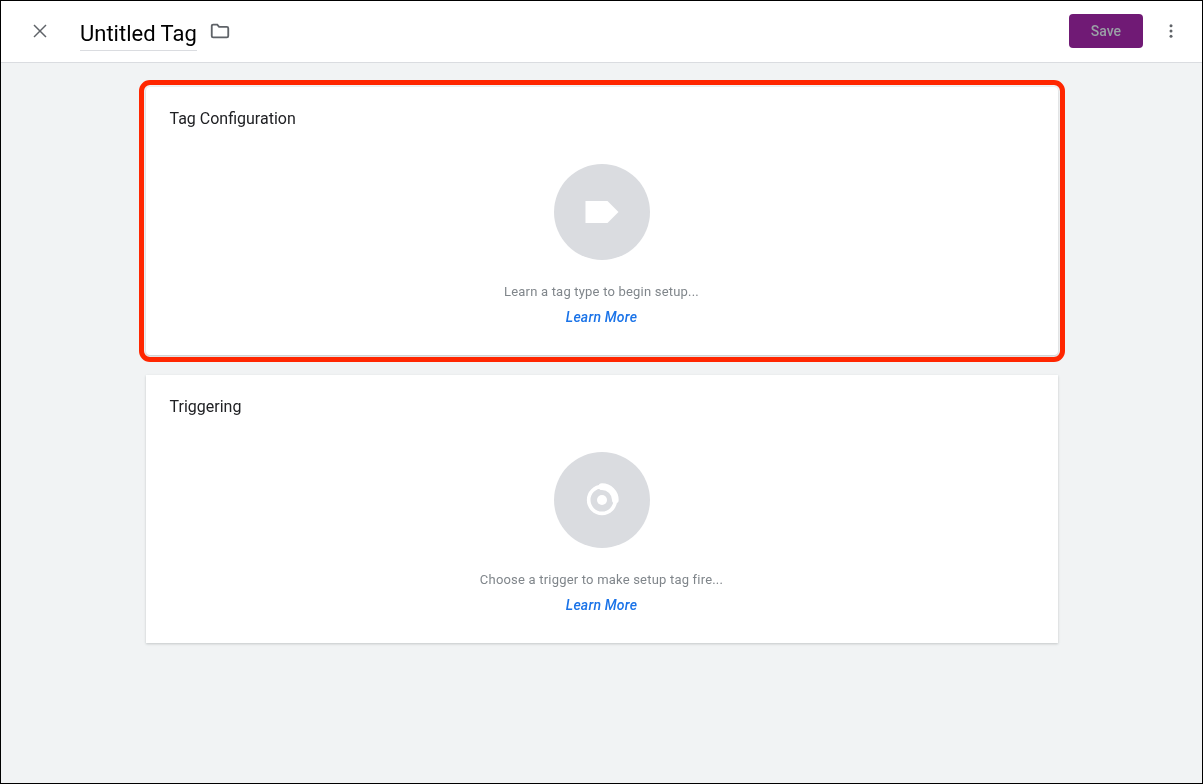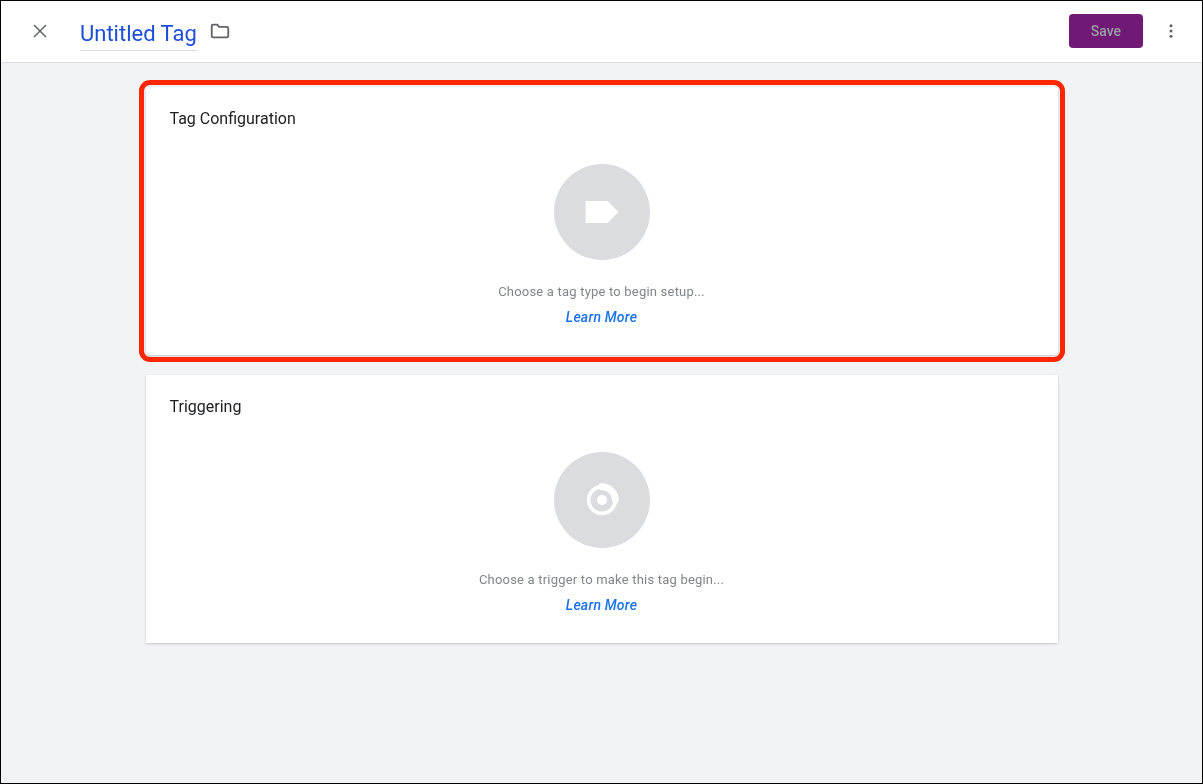--- a/index.html
+++ b/index.html
@@ -47,21 +47,21 @@
     
     .title-wrap {
       display: flex;
       align-items: center;
       gap: 12px;
     }
     
     .tag-title {
       font-size: 22px;
       font-weight: 400;
-      color: #1d4ed8;
+      color: #000000;
       border-bottom: 1px solid #dadce0;
       padding-bottom: 2px;
       line-height: 28px;
       margin-top: 8px;
     }
     
     .folder-icon-wrap {
       color: #5f6368;
       display: flex;
       align-items: center;
@@ -194,35 +194,35 @@
 <div class="content">
 
   <div class="card card-highlighted">
     <div class="card-title">Tag Configuration</div>
     <div class="card-body">
       <div class="icon-circle">
         <svg width="44" height="44" viewBox="0 0 24 24" fill="#fff">
           <path d="M3 6 H15 L21 12 L15 18 H3 Z"></path>
         </svg>
       </div>
-      <div class="prompt-text">Choose a tag type to begin setup...</div>
+      <div class="prompt-text">Learn a tag type to begin setup...</div>
       <a class="learn-more">Learn More</a>
     </div>
   </div>
 
   <div class="card">
     <div class="card-title">Triggering</div>
     <div class="card-body">
       <div class="icon-circle">
         <svg width="40" height="40" viewBox="0 0 24 24" fill="none" stroke="#fff" stroke-width="2.2">
           <circle cx="12" cy="12" r="8"></circle>
           <path d="M12 4 A8 8 0 0 1 20 12" stroke-width="4" stroke-linecap="round"></path>
           <circle cx="12" cy="12" r="3" fill="#fff" stroke="none"></circle>
         </svg>
       </div>
-      <div class="prompt-text">Choose a trigger to make this tag begin...</div>
+      <div class="prompt-text">Choose a trigger to make setup tag fire...</div>
       <a class="learn-more">Learn More</a>
     </div>
   </div>
 
 </div>
 
 <div class="outer-border"></div>
 
 </body></html>

